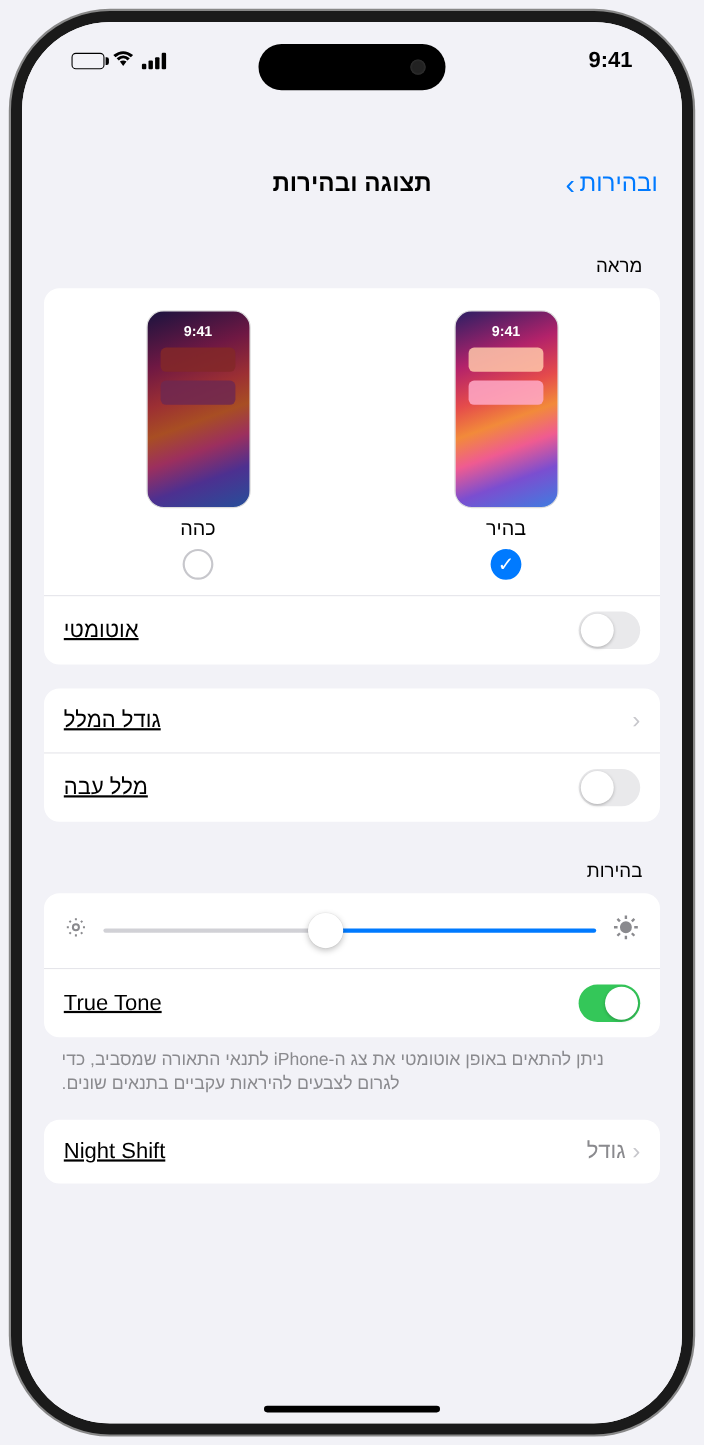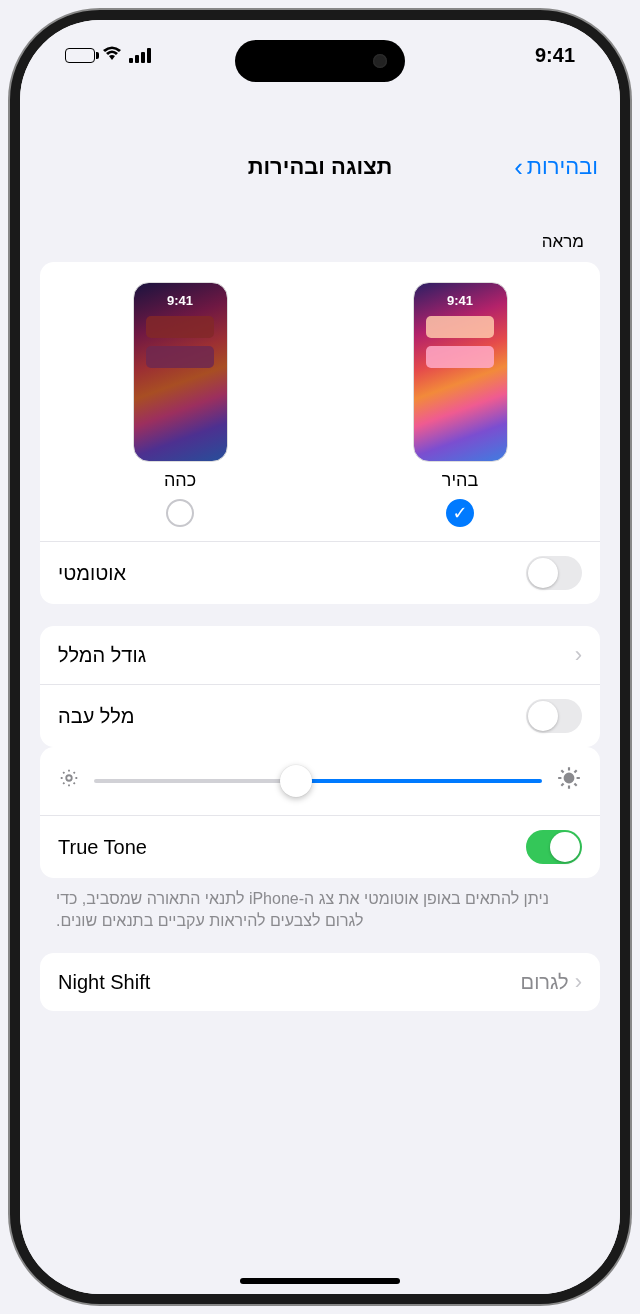--- a/index.html
+++ b/index.html
@@ -146,21 +146,21 @@
   .radio.checked { background:#007aff; border-color:#007aff; color:#fff; font-size:18px;}
   .row {
     display:flex;
     justify-content:space-between;
     align-items:center;
     padding:14px 18px;
     min-height:58px;
     border-top:1px solid #e5e5ea;
   }
   .row:first-child { border-top:none; }
-  .row-label { font-size:20px; }
+  .row-label { font-size:20px;text-decoration:underline; }
   .row-value { color:#8a8a8e; font-size:20px; display:flex; align-items:center; gap:6px;}
   .chevron-left { color:#c7c7cc; font-size:22px; }
   
   .switch { width:56px; height:34px; border-radius:17px; position:relative; }
   .switch.off { background:#e9e9eb; }
   .switch.on { background:#34c759; }
   .switch .knob {
     position:absolute; top:2px;
     width:30px; height:30px; border-radius:50%;
     background:#fff; box-shadow:0 1px 3px rgba(0,0,0,.25);
@@ -279,20 +279,21 @@
           <span class="row-label">גודל המלל</span>
         </div>
         <div class="row">
           <div class="switch off">
               <div class="knob"></div>
             </div>
           <span class="row-label">מלל עבה</span>
         </div>
       </div>
 
+      <div class="section-header">בהירות</div>
 
       <div class="card">
         <div class="slider-row">
           <span class="sun-icon">
             <svg width="22" height="22" viewBox="0 0 24 24" fill="none" stroke="#8a8a8e" stroke-width="2">
                 <circle cx="12" cy="12" r="3"></circle>
                 <line x1="12" y1="3" x2="12" y2="5"></line>
                 <line x1="12" y1="19" x2="12" y2="21"></line>
                 <line x1="3" y1="12" x2="5" y2="12"></line>
                 <line x1="19" y1="12" x2="21" y2="12"></line>
@@ -329,21 +330,21 @@
       </div>
 
       <div class="footer-text">ניתן להתאים באופן אוטומטי את צג ה‑iPhone לתנאי התאורה שמסביב, כדי לגרום לצבעים להיראות עקביים בתנאים שונים.</div>
 
       <div class="spacer"></div>
 
       <div class="card">
         <div class="row">
           <span class="row-value">
             <span class="chevron-left">‹</span>
-            <span>לגרום</span>
+            <span>גודל</span>
           </span>
           <span class="row-label" style="direction:ltr">Night Shift</span>
         </div>
       </div>
 
     </div>
 
     <div class="home-indicator"></div>
   </div>
 </div>

